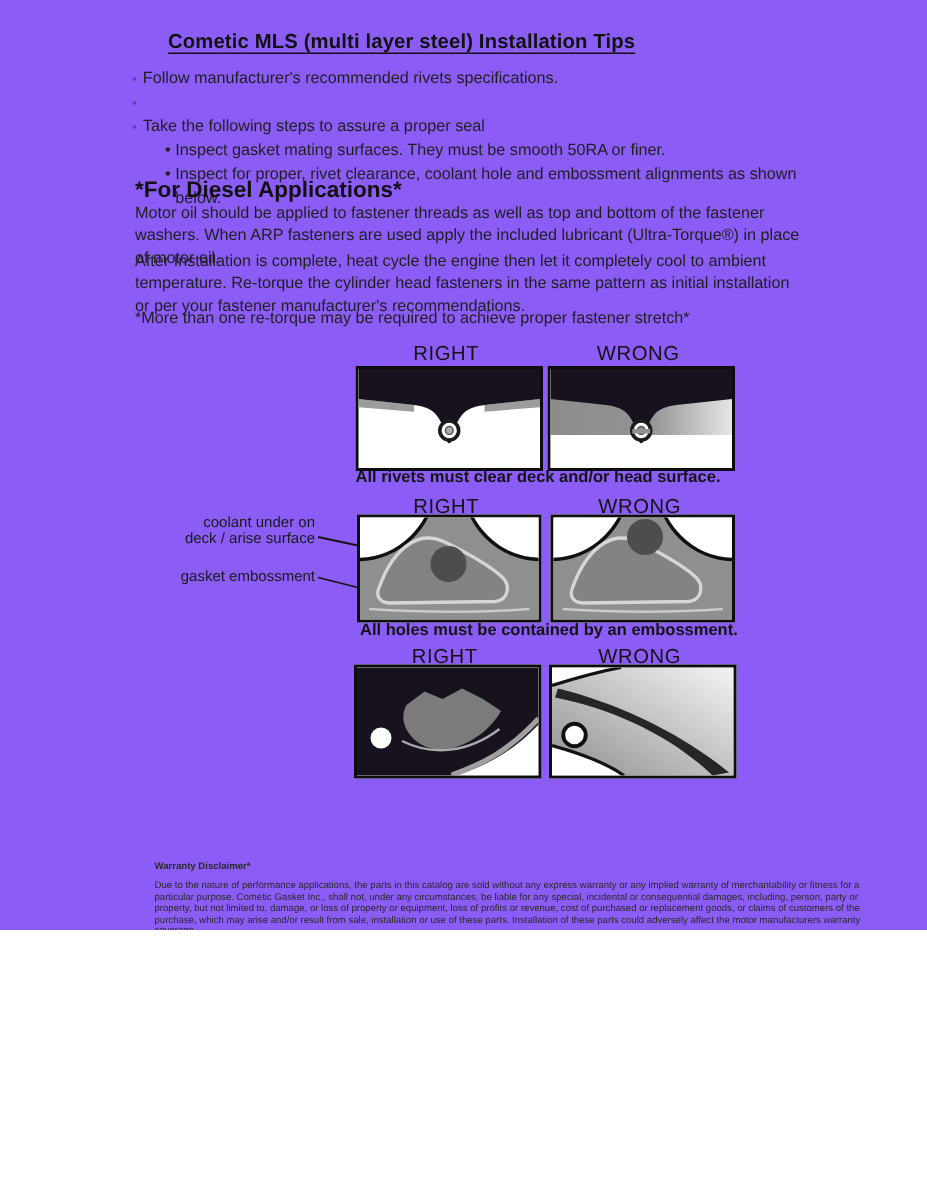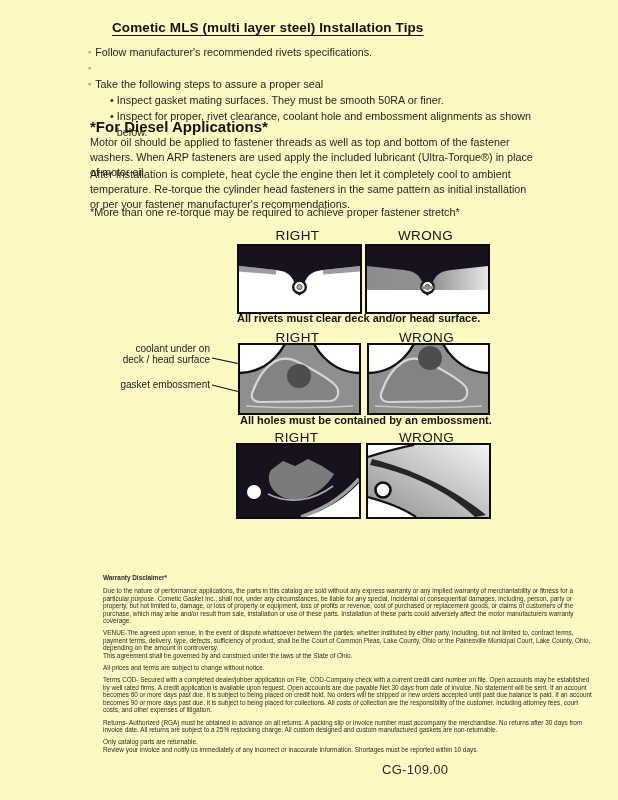--- a/index.html
+++ b/index.html
@@ -1,16 +1,16 @@
 <!DOCTYPE html>
 <html><head>
 <meta charset="utf-8">
 <style>
   html,body{margin:0;padding:0;background:#fff;}
-  .page{position:relative;width:618px;height:800px;background:#fef9c3;
+  .page{position:relative;width:618px;height:620px;background:#8b5cf6;
         font-family:"Liberation Sans",sans-serif;color:#1f1f1f;overflow:hidden;}
   .abs{position:absolute;}
   .title{left:112px;top:20px;font-size:13.5px;font-weight:bold;color:#111;
          text-decoration:underline;text-underline-offset:3px;letter-spacing:.1px;}
   .tips{left:88px;top:44px;width:470px;font-size:10.8px;line-height:16px;}
   .tip-row{display:flex;align-items:flex-start;}
   .tip-row .mk{font-size:9px;line-height:16px;margin-right:4px;}
   .tip-row.sub{margin-left:22px;}
   .tip-row.sub .mk{font-size:11px;margin-right:3px;}
   .h2{left:90px;top:118px;font-size:15px;font-weight:bold;color:#111;}
@@ -86,21 +86,21 @@
     <line x1="54.5" y1="41.5" x2="66.5" y2="41.5" stroke="#919191" stroke-width="3"></line>
   </svg>
 
   <div class="caption" style="left:237px;top:312px;">All rivets must clear deck and/or head surface.</div>
 
   <div class="dg-label" style="left:238px;top:330px;width:119px;">RIGHT</div>
   <div class="dg-label" style="left:367px;top:330px;width:119px;">WRONG</div>
 
   <div class="side-label" style="left:95px;top:343px;width:115px;">
     <div>coolant under on</div>
-    <div>deck / head surface</div>
+    <div>deck / arise surface</div>
   </div>
   <div class="side-label" style="left:95px;top:379px;width:115px;">gasket embossment</div>
 
   <svg class="abs" style="left:95px;top:333px;pointer-events:none;" width="250" height="90" viewBox="0 0 250 90">
     <line x1="117" y1="25" x2="192" y2="41" stroke="#141414" stroke-width="1.2"></line>
     <line x1="117" y1="52" x2="161" y2="63" stroke="#141414" stroke-width="1.2"></line>
   </svg>
 
   <svg class="dbox" style="left:238px;top:343px;" width="119" height="68" viewBox="0 0 119 68">
     <rect x="0" y="0" width="119" height="68" fill="#8f8f8f"></rect>

